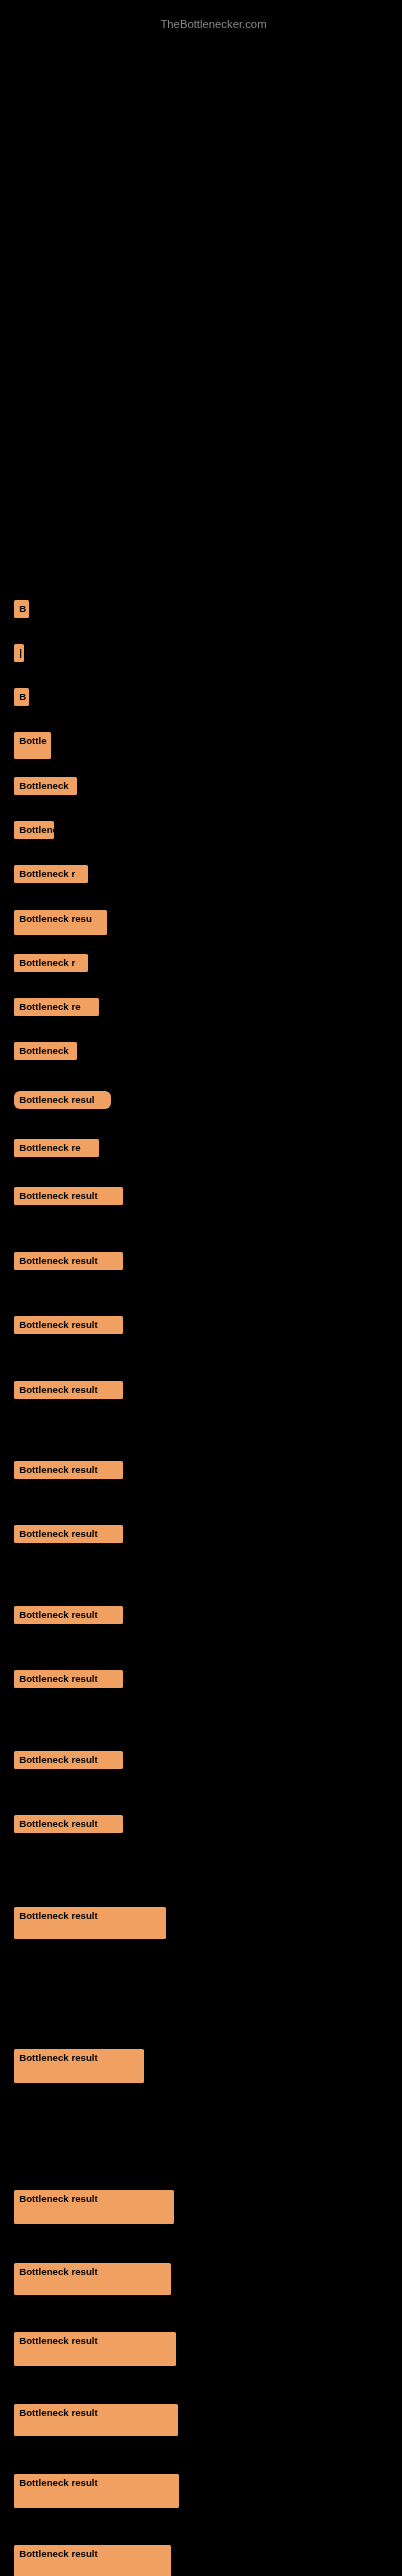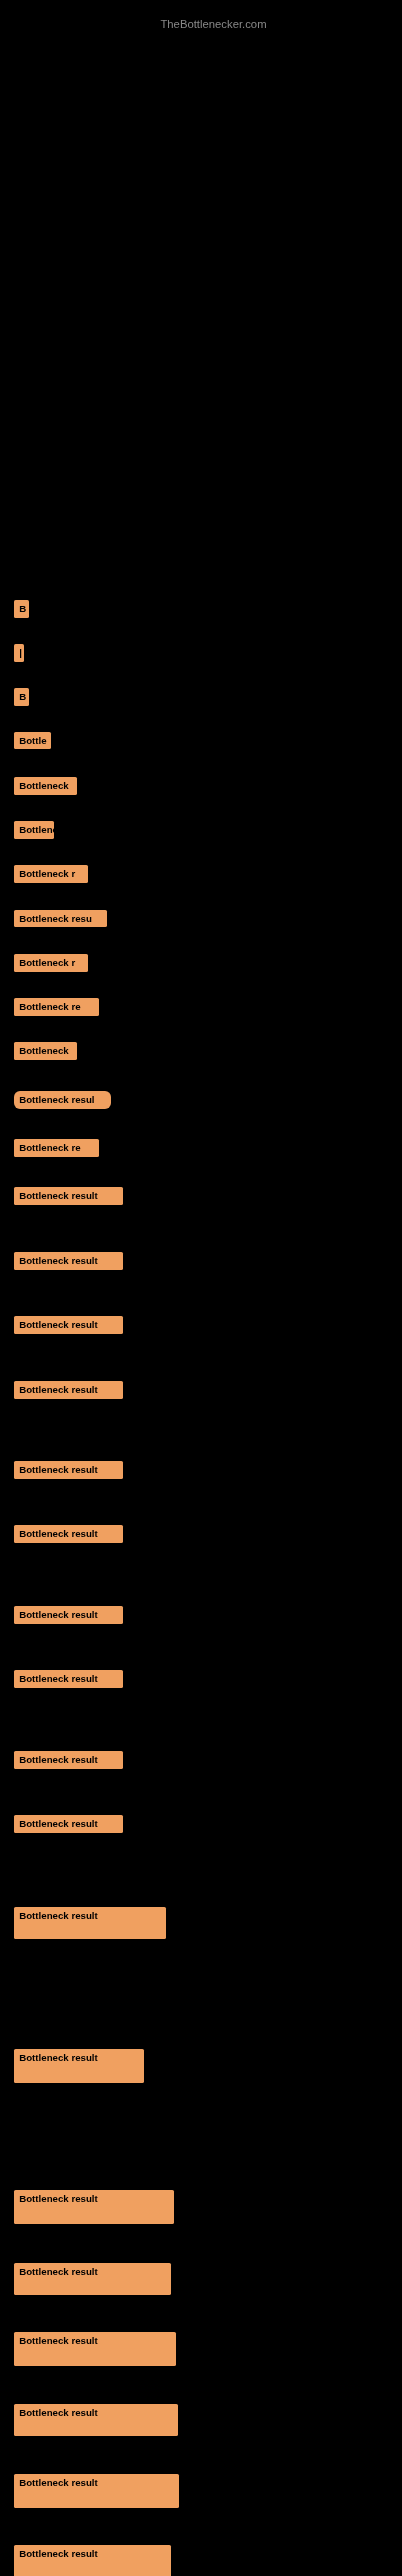--- a/index.html
+++ b/index.html
@@ -40,25 +40,25 @@
   </style>
 </head>
 <body>
 
 <span class="site-title">TheBottlenecker.com</span>
 
 <div id="items-container">
     <div class="bottleneck-item" style="top: 588px; left: 2.4px; width: 14.5px; height: 17.7px;">B</div>
     <div class="bottleneck-item" style="top: 632px; left: 2.4px; width: 8px; height: 17.7px;">|</div>
     <div class="bottleneck-item" style="top: 676px; left: 2.4px; width: 14.5px; height: 17.7px;">B</div>
-    <div class="bottleneck-item" style="top: 720px; left: 2.4px; width: 37px; height: 17px;">Bottle</div>
+    <div class="bottleneck-item" style="top: 720px; left: 2.4px; width: 37px; height: 27px;">Bottle</div>
     <div class="bottleneck-item" style="top: 765px; left: 2.4px; width: 63px; height: 17.7px;">Bottleneck</div>
     <div class="bottleneck-item" style="top: 809px; left: 2.4px; width: 40px; height: 17.7px;">Bottlene</div>
     <div class="bottleneck-item" style="top: 853px; left: 2.4px; width: 74px; height: 17.7px;">Bottleneck r</div>
-    <div class="bottleneck-item" style="top: 898px; left: 2.4px; width: 93px; height: 17px;">Bottleneck resu</div>
+    <div class="bottleneck-item" style="top: 898px; left: 2.4px; width: 93px; height: 25px;">Bottleneck resu</div>
     <div class="bottleneck-item" style="top: 942px; left: 2.4px; width: 74px; height: 17.7px;">Bottleneck r</div>
     <div class="bottleneck-item" style="top: 986px; left: 2.4px; width: 85px; height: 17.7px;">Bottleneck re</div>
     <div class="bottleneck-item" style="top: 1030px; left: 2.4px; width: 63px; height: 17.7px;">Bottleneck</div>
     <div class="bottleneck-item" style="top: 1079px; left: 2.4px; width: 97px; height: 17.7px; border-radius: 6px;">Bottleneck resul</div>
     <div class="bottleneck-item" style="top: 1127px; left: 2.4px; width: 85px; height: 17.7px;">Bottleneck re</div>
     <div class="bottleneck-item" style="top: 1175px; left: 2.4px; width: 109px; height: 17.7px;">Bottleneck result</div>
     <div class="bottleneck-item" style="top: 1240px; left: 2.4px; width: 109px; height: 17.7px;">Bottleneck result</div>
     <div class="bottleneck-item" style="top: 1304px; left: 2.4px; width: 109px; height: 17.7px;">Bottleneck result</div>
     <div class="bottleneck-item" style="top: 1369px; left: 2.4px; width: 109px; height: 17.7px;">Bottleneck result</div>
     <div class="bottleneck-item" style="top: 1449px; left: 2.4px; width: 109px; height: 17.7px;">Bottleneck result</div>

